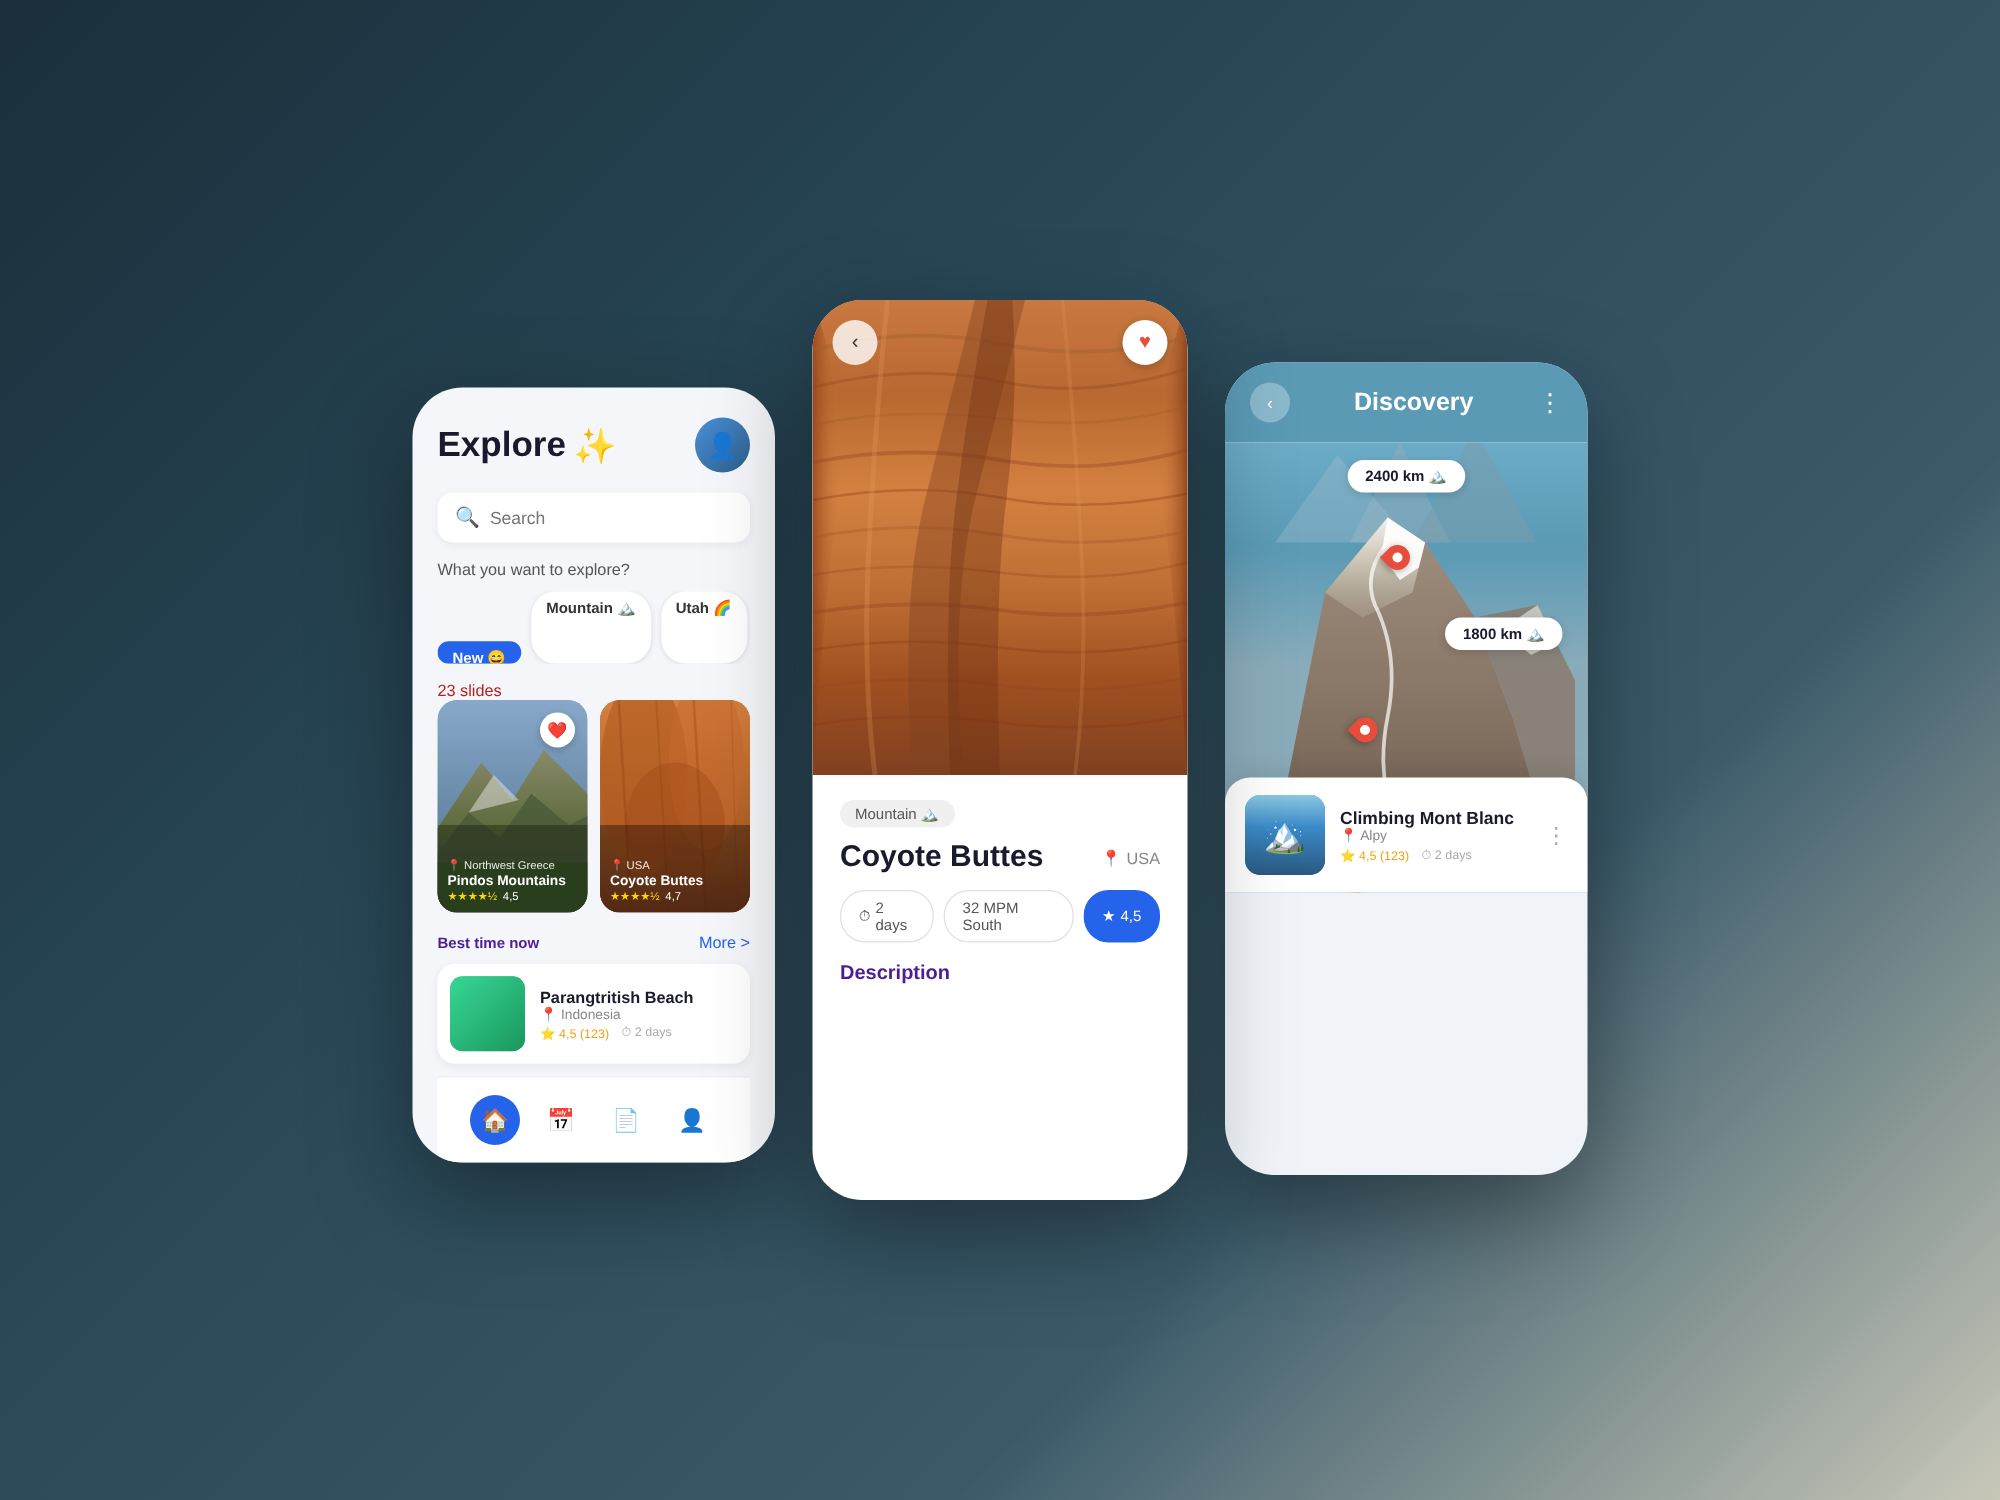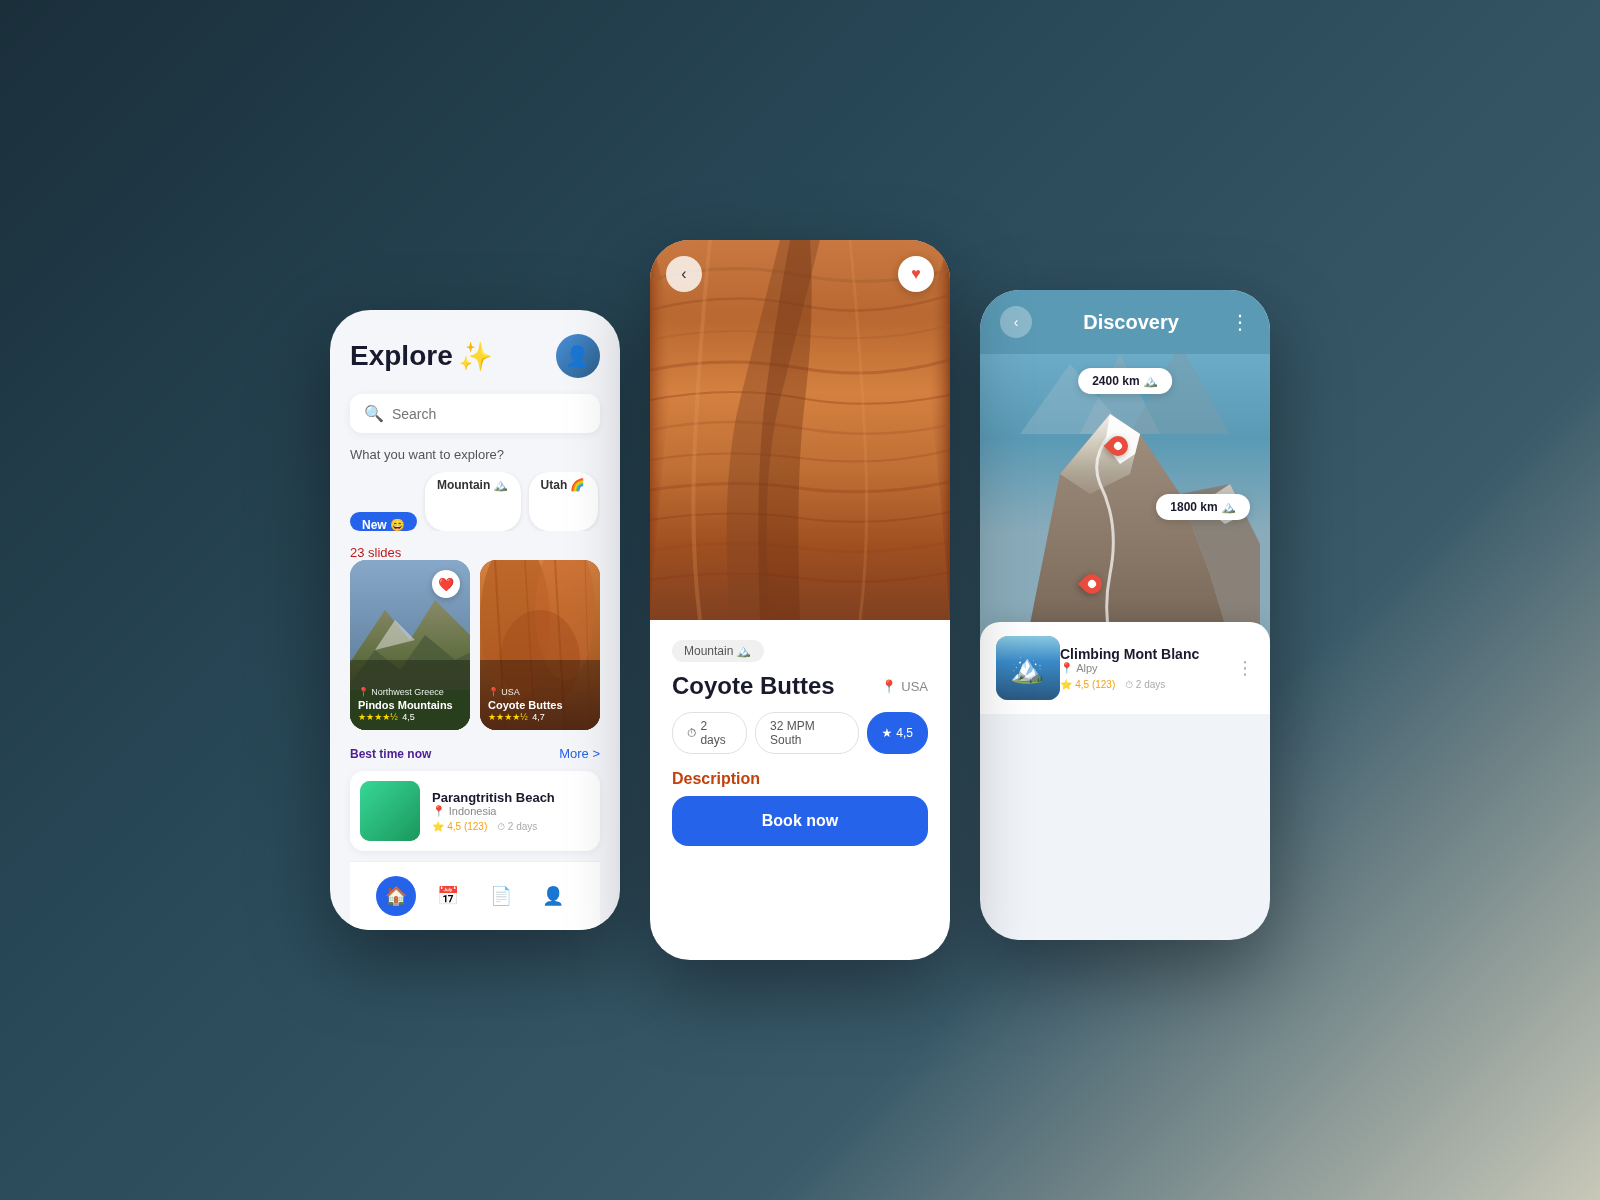--- a/index.html
+++ b/index.html
@@ -390,21 +390,21 @@
       gap: 4px;
     }
     .detail-tag.highlight {
       background: #2563eb;
       color: white;
       border-color: #2563eb;
     }
     .detail-desc-title {
       font-size: 16px;
       font-weight: 700;
-      color: #c2410c;
+      color: #4c1d95;
       margin-bottom: 8px;
     }
     .detail-desc-text {
       font-size: 12.5px;
       color: #666;
       line-height: 1.6;
       margin-bottom: 16px;
     }
     .read-more {
       color: #2563eb;
@@ -501,20 +501,21 @@
     .discovery-card {
       position: absolute;
       bottom: 0;
       left: 0;
       right: 0;
       background: white;
       border-radius: 20px 20px 0 0;
       padding: 14px 16px;
       display: flex;
       align-items: center;
+      gap: 12px;
       box-shadow: 0 -4px 20px rgba(0,0,0,0.1);
     }
     .disc-thumb {
       width: 64px;
       height: 64px;
       border-radius: 12px;
       background: linear-gradient(135deg, #7ab8d4 0%, #4a88b0 50%, #2a5880 100%);
       flex-shrink: 0;
       position: relative;
       overflow: hidden;
@@ -759,21 +760,20 @@
           <span>32 MPM South</span>
         </div>
         <div class="detail-tag highlight">
           <span>★</span>
           <span>4,5</span>
         </div>
       </div>
 
       <div class="detail-desc-title">Description</div>
 
-      <button class="book-btn">Book now</button>
     </div>
   </div>
 
   <div class="phone phone-3">
     <div class="discovery-header">
       <div class="discovery-back">‹</div>
       <div class="discovery-title">Discovery</div>
       <div class="discovery-more">⋮</div>
     </div>
 

